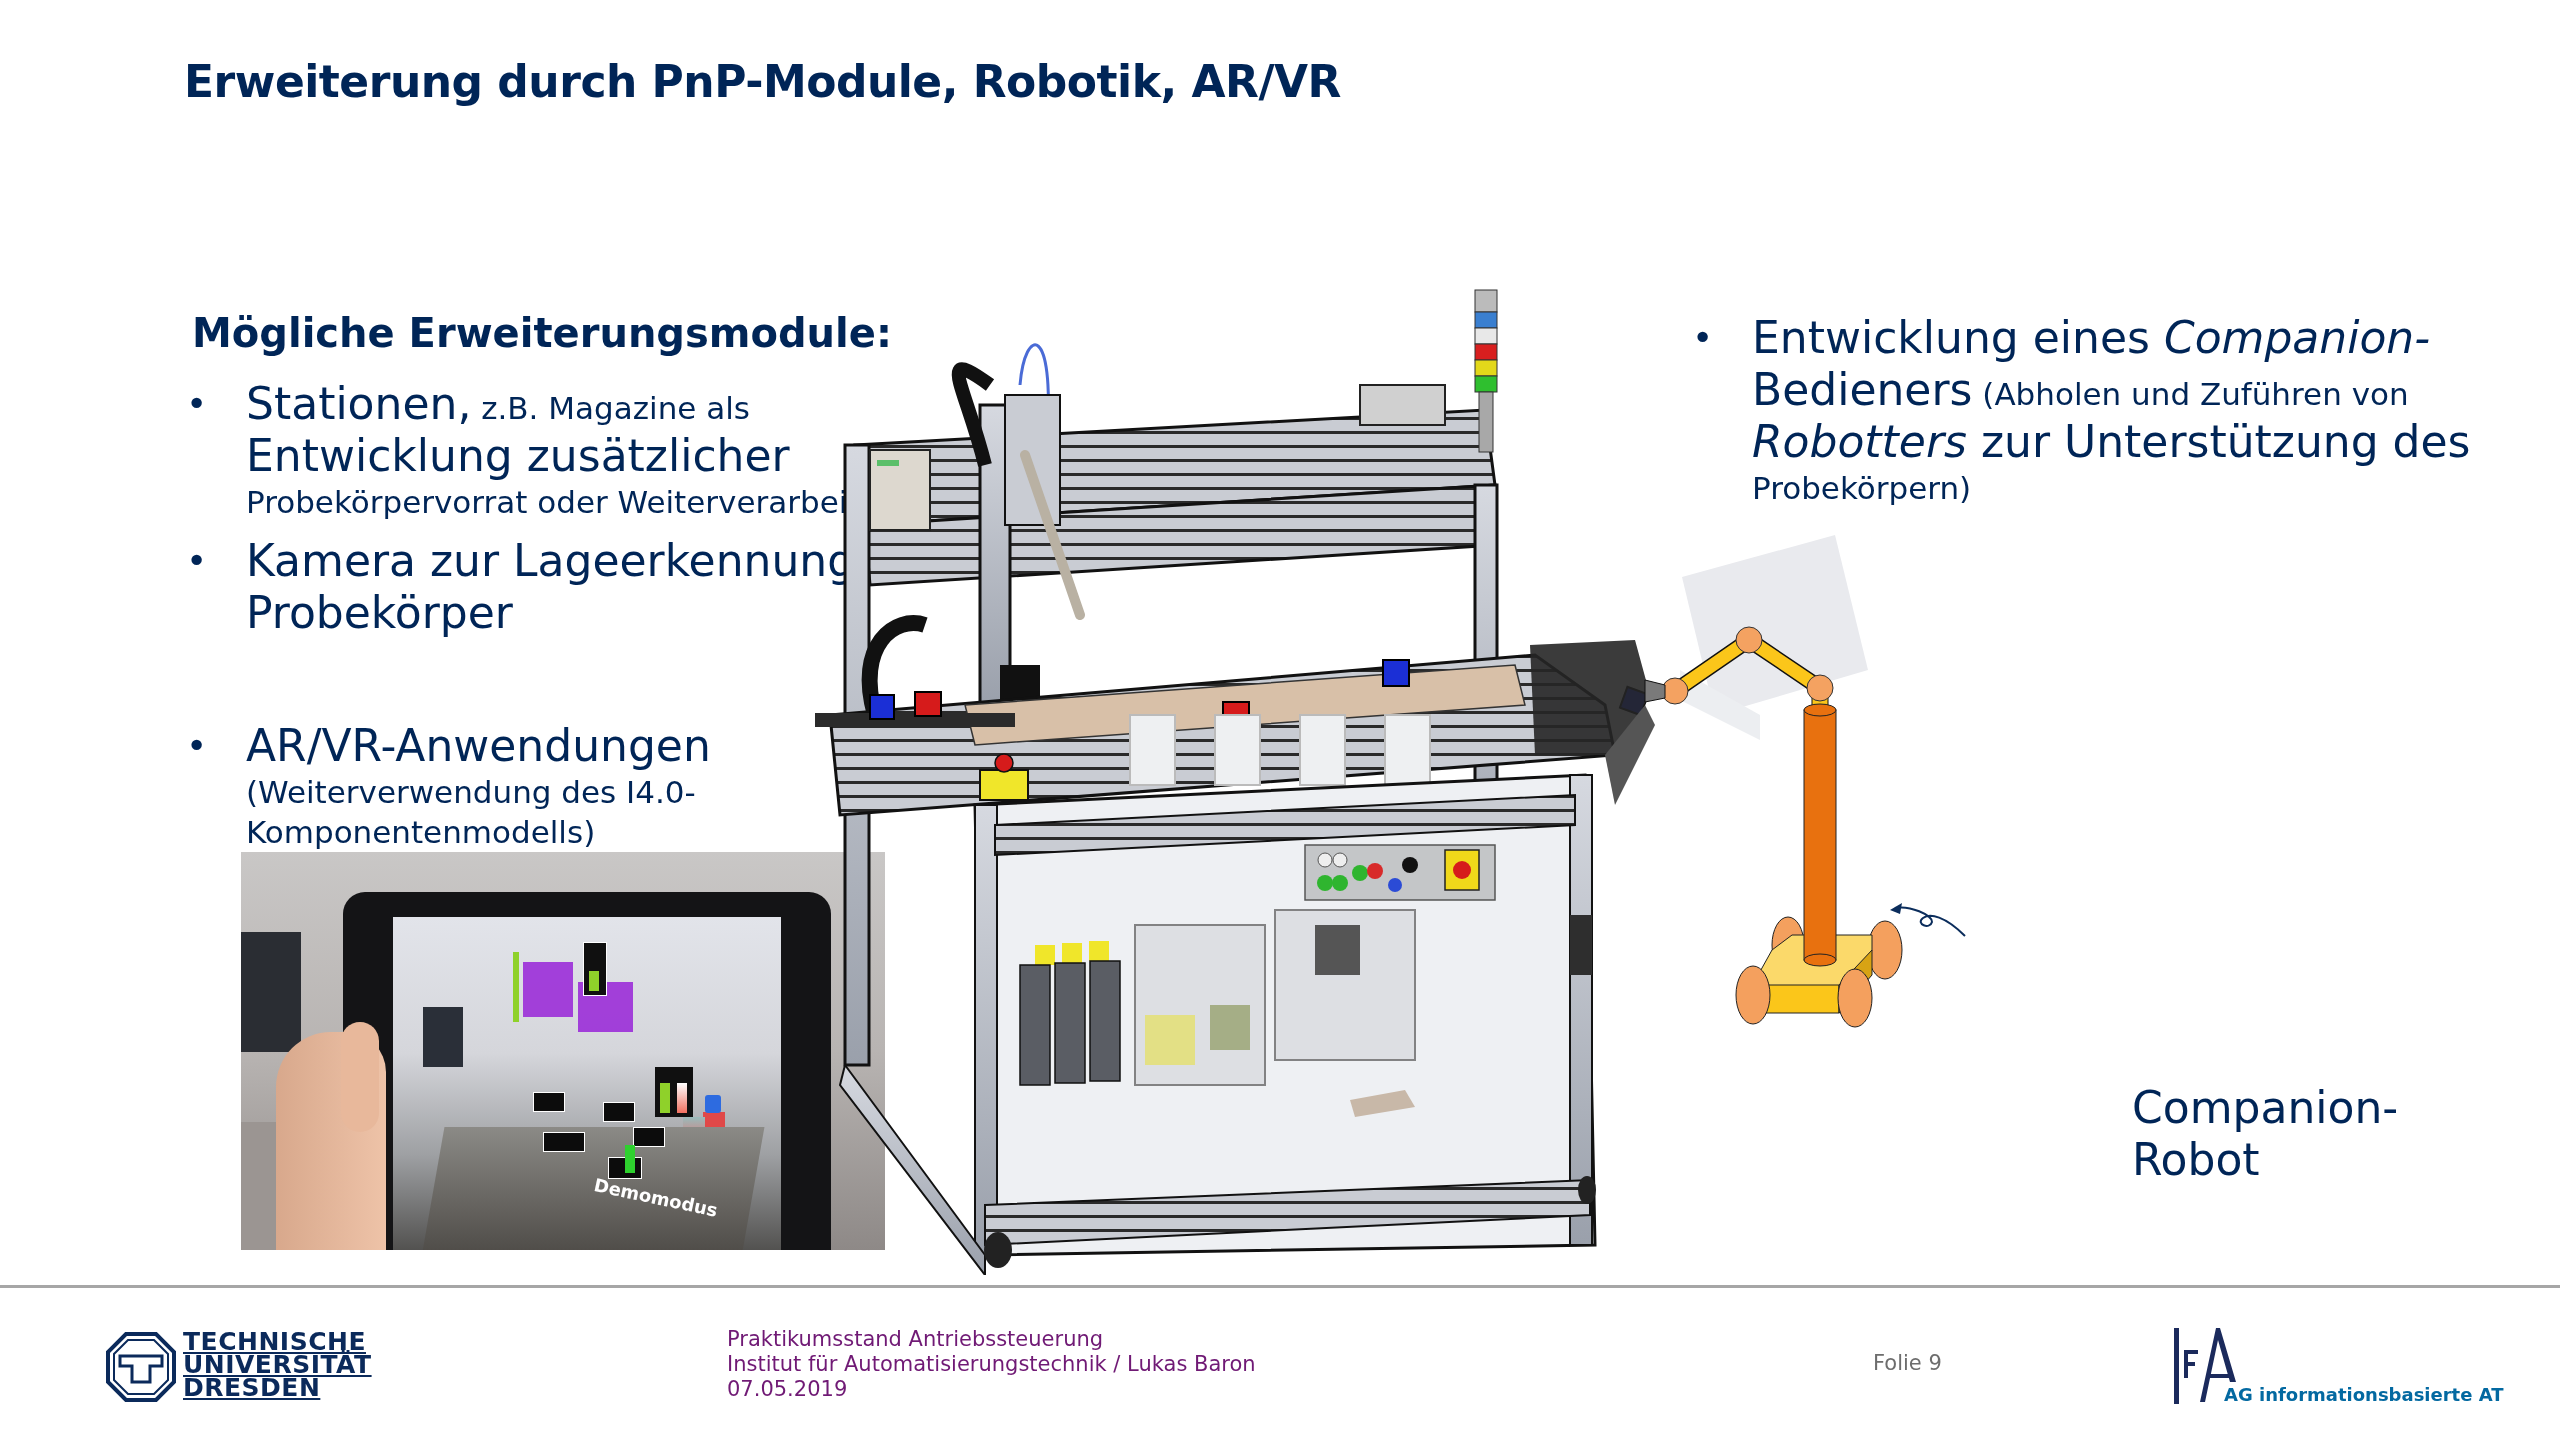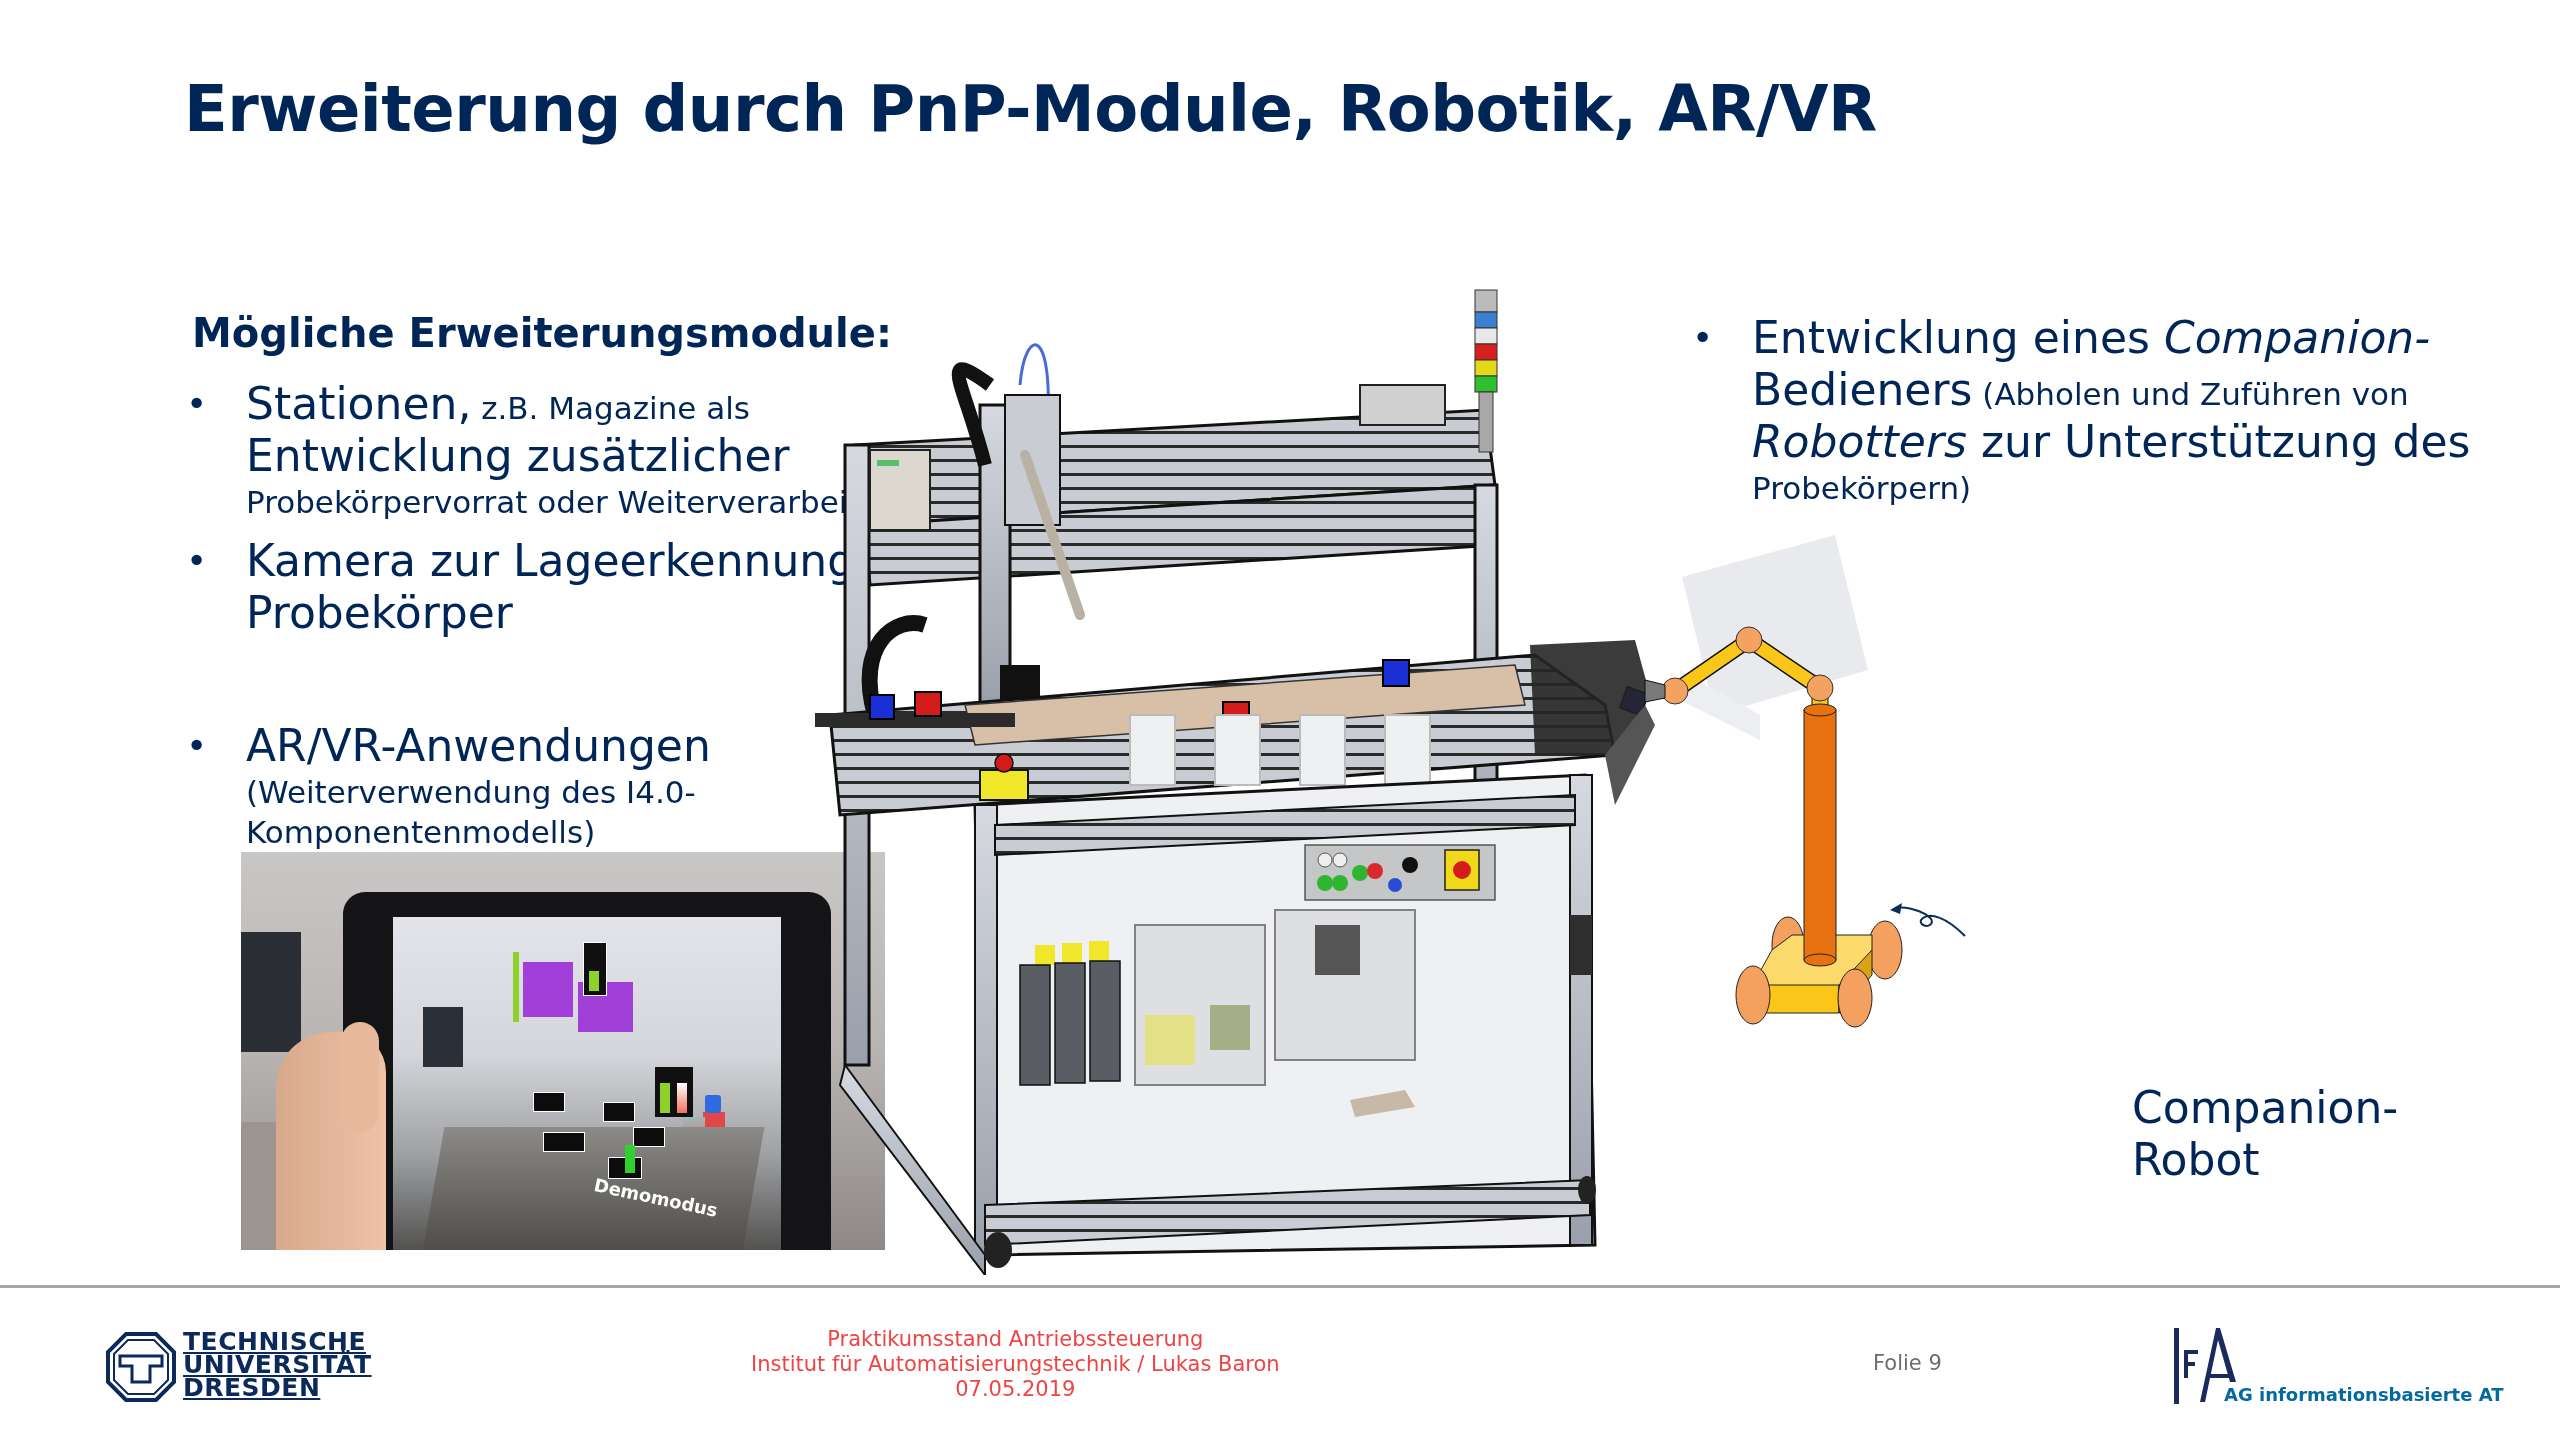--- a/index.html
+++ b/index.html
@@ -1,26 +1,26 @@
 <!DOCTYPE html>
 <html><head>
 <meta charset="utf-8">
 <style>
   html,body{margin:0;padding:0;background:#fff;}
   body{width:2560px;height:1440px;position:relative;overflow:hidden;font-family:"DejaVu Sans","Liberation Sans",sans-serif;color:#002557;}
   .abs{position:absolute;}
-  .title{left:184px;top:72px;font-size:64px;font-weight:bold;letter-spacing:-0.5px;white-space:nowrap;}
+  .title{left:184px;top:56px;font-size:44px;font-weight:bold;letter-spacing:-0.5px;white-space:nowrap;}
   .subhead{left:192px;top:310px;font-size:40px;font-weight:bold;white-space:nowrap;}
   .bullet{position:absolute;font-size:44px;line-height:52px;}
   .bullet .dot{position:absolute;left:0;top:0;font-size:36px;}
   .bullet .txt{position:absolute;left:60px;top:0;white-space:nowrap;}
   .small{font-size:31px;line-height:40px;}
   .it{font-style:italic;}
   .footer-line{left:0;top:1285px;width:2560px;height:3px;background:#a6a6a6;}
-  .footer-text{left:751px;top:1327px;font-size:21px;line-height:25px;color:#ef4444;white-space:nowrap;text-align:center;}
+  .footer-text{left:727px;top:1327px;font-size:21px;line-height:25px;color:#701a75;white-space:nowrap;}
   .folie{left:1873px;top:1351px;font-size:21px;color:#6d6d6d;}
   .tu-text{left:183px;top:1330px;font-size:25px;line-height:23px;font-weight:bold;color:#0b2a5b;font-family:"DejaVu Sans","Liberation Sans",sans-serif;letter-spacing:0.5px;text-decoration:underline;}
   .ifa-sub{left:2224px;top:1384px;font-size:18px;font-weight:bold;color:#0369a1;white-space:nowrap;}
   .label-robot{left:2132px;top:1082px;font-size:44px;line-height:52px;color:#002557;}
 </style>
 </head>
 <body>
 
 <div class="abs title">Erweiterung durch PnP-Module, Robotik, AR/VR</div>
 

